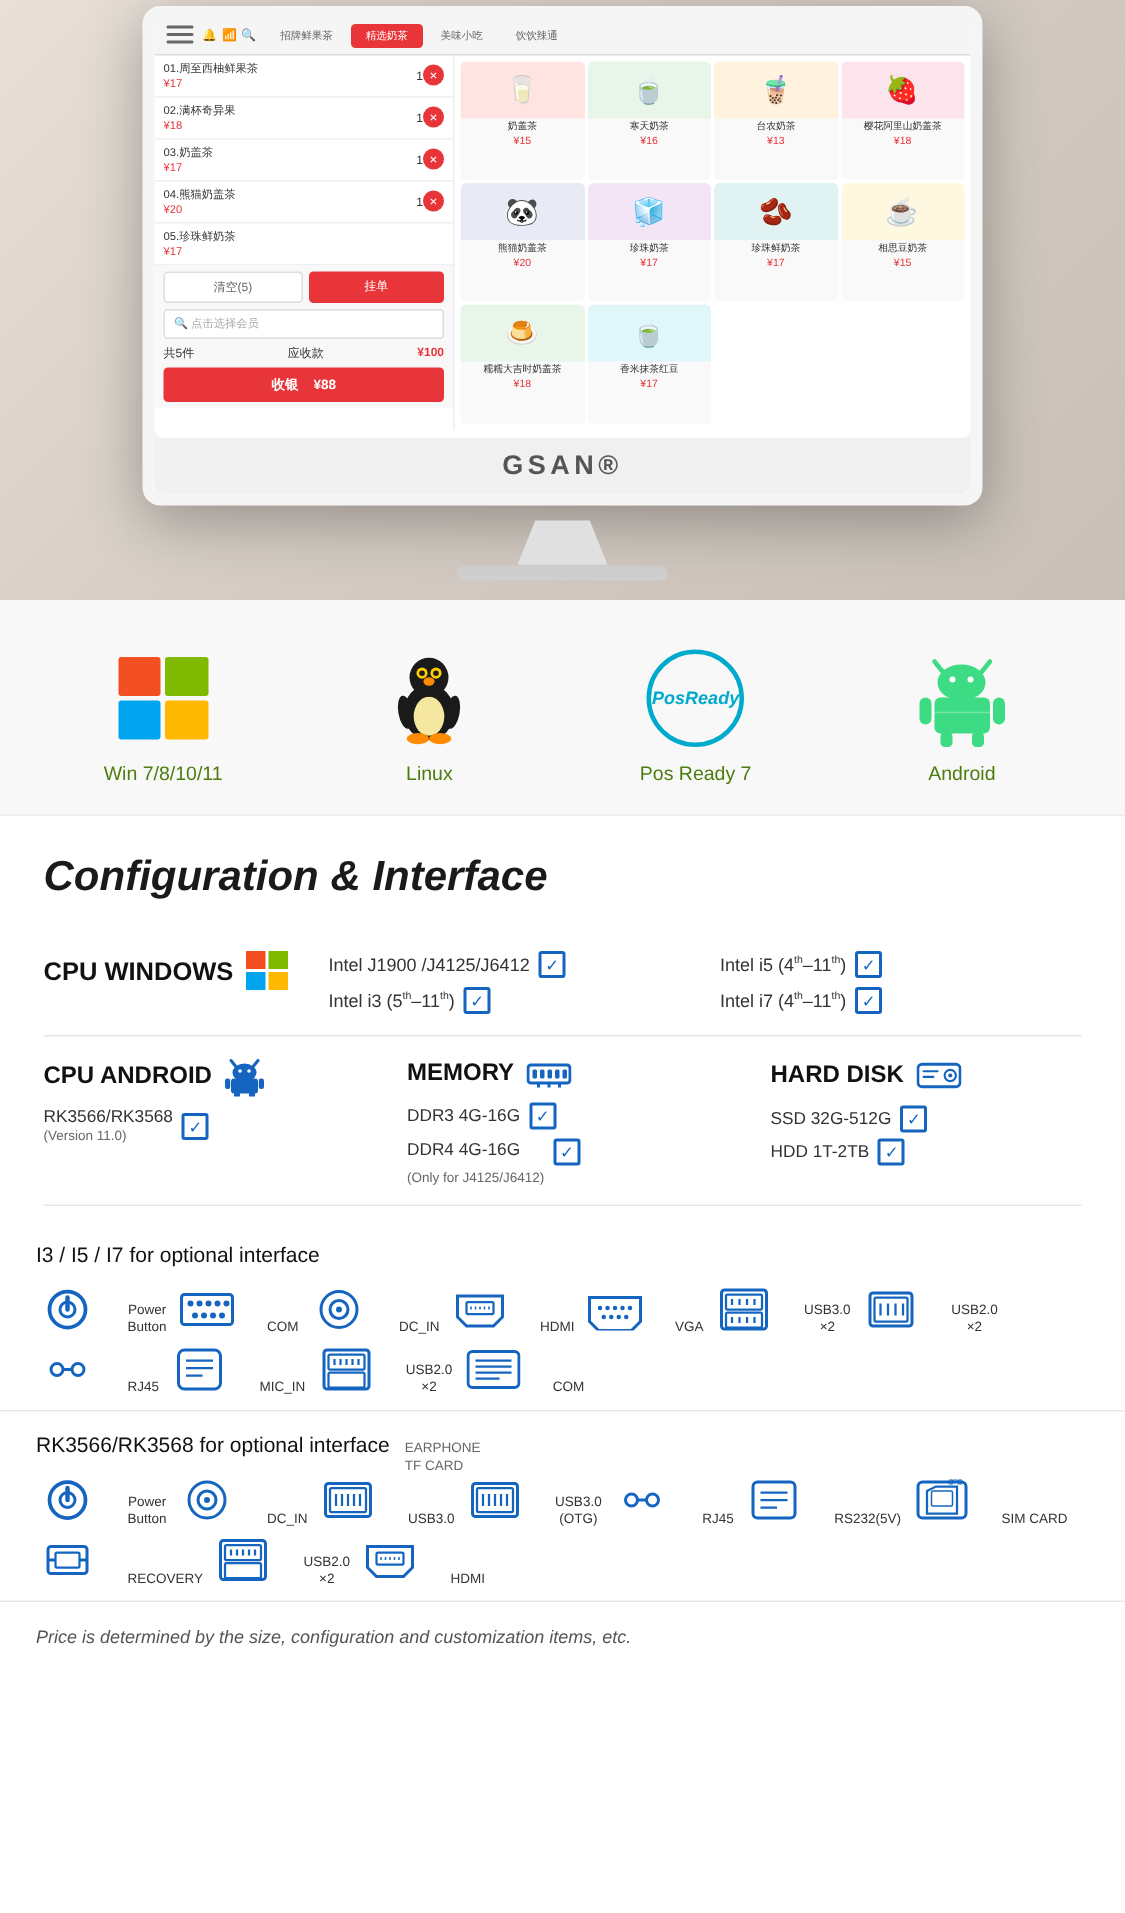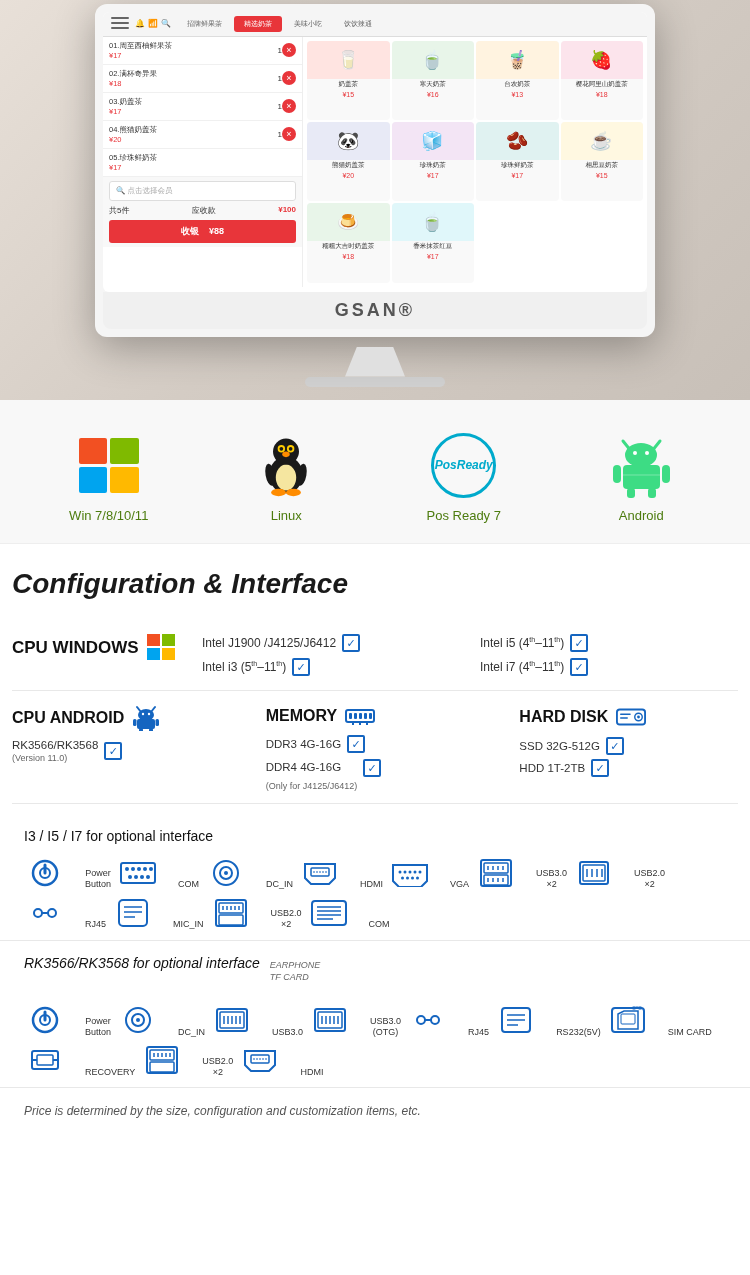--- a/index.html
+++ b/index.html
@@ -256,21 +256,21 @@
       align-items: center;
       justify-content: center;
       font-size: 11px;
       font-weight: bold;
       color: #00aacc;
       font-style: italic;
     }
 
     
     .config-section {
-      padding: 24px 12px 10px;
+      padding: 24px 29px 10px;
     }
 
     .config-title {
       font-size: 28px;
       font-weight: 900;
       color: #1a1a1a;
       margin-bottom: 20px;
       font-style: italic;
     }
 
@@ -491,20 +491,24 @@
             <div class="order-item">
               <span class="order-item-name">04.熊猫奶盖茶<br><span style="color:#e8353a">¥20</span></span>
               <span class="order-item-qty">1</span>
               <div class="order-item-del">×</div>
             </div>
             <div class="order-item">
               <span class="order-item-name">05.珍珠鲜奶茶<br><span style="color:#e8353a">¥17</span></span>
             </div>
             <div style="flex:1;"></div>
             <div class="screen-bottom">
+              <div class="screen-actions">
+                <div class="btn-clear">清空(5)</div>
+                <div class="btn-hang">挂单</div>
+              </div>
               <div class="member-row">🔍 点击选择会员</div>
               <div class="total-row">
                 <span>共5件</span>
                   <span>应收款</span>
                   <span style="color:#e8353a;font-weight:bold;">¥100</span>
               </div>
               <div class="btn-checkout">
                 收银 &nbsp;&nbsp; ¥88
               </div>
             </div>
@@ -923,21 +927,21 @@
           <line x1="6" y1="20" x2="22" y2="20" stroke="#1565c0" stroke-width="1.5"></line>
         </svg>
       </div>
       <div class="iface-label">COM</div>
     </div>
 
   </div>
 </div>
 
 <div class="interface-section">
-  <div style="display:flex;align-items:baseline;gap:10px;margin-bottom:20px;font-style:italic;">
+  <div style="display:flex;align-items:baseline;gap:10px;margin-bottom:0;">
     <div class="interface-title">RK3566/RK3568 for optional interface</div>
     <div style="font-size:9px;color:#666;line-height:1.3;">EARPHONE<br>TF CARD</div>
   </div>
   <div class="interface-icons-row">
 
     <div class="iface-item">
       <div class="iface-icon-box">
         <svg width="32" height="32" viewBox="0 0 32 32">
           <circle cx="16" cy="16" r="12" fill="none" stroke="#1565c0" stroke-width="2.5"></circle>
           <path d="M16 8 L16 16" stroke="#1565c0" stroke-width="3" stroke-linecap="round"></path>

